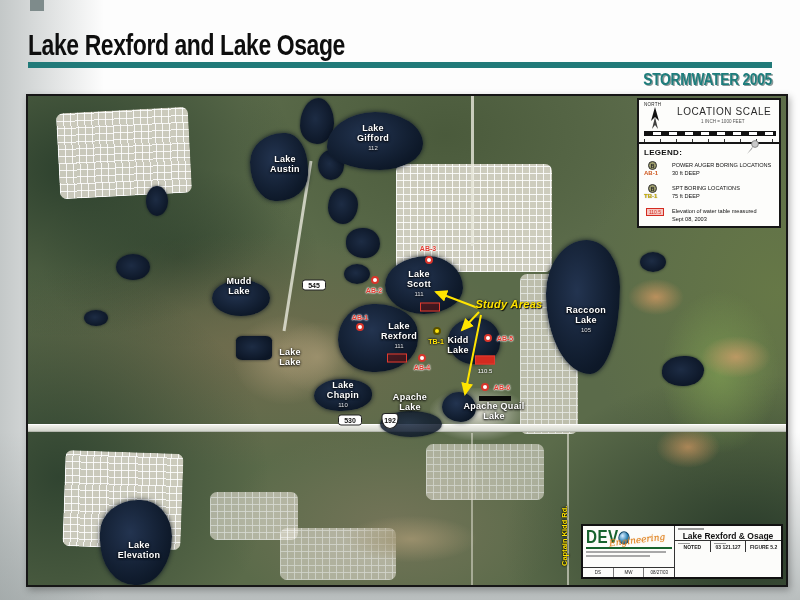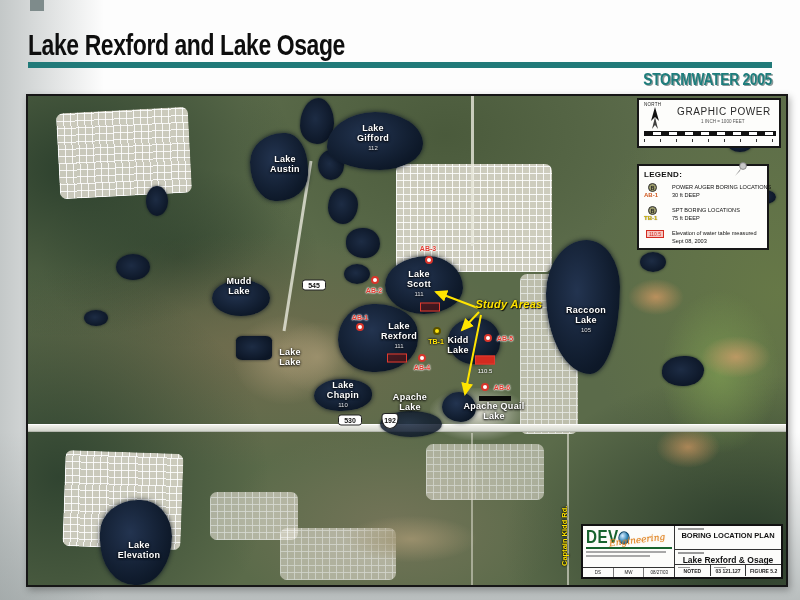--- a/index.html
+++ b/index.html
@@ -87,21 +87,21 @@
   .gsbox{left:609px;top:2px;width:144px;height:50px;background:#fdfdfb;border:2px solid #161616;}
   .gsbox .north{left:5px;top:2px;font-size:4.5px;color:#222;letter-spacing:.3px;}
   .gsbox svg{left:7px;top:7px;}
   .gstitle{left:38px;top:6px;font-size:10px;color:#2a2a2a;letter-spacing:.6px;white-space:nowrap;}
   .gsratio{left:62px;top:19px;font-size:4.6px;color:#555;}
   .gsbar{left:5px;top:31px;width:132px;height:5px;border:1px solid #111;
     background:repeating-linear-gradient(90deg,#111 0 8px,#fff 8px 16px);}
   .gsticks{left:5px;top:39px;width:132px;height:3px;
     background:repeating-linear-gradient(90deg,#333 0 1px,transparent 1px 16px);}
 
-  .lgbox{left:609px;top:68px;width:132px;height:86px;background:#fdfdfb;border:2px solid #161616;}
+  .lgbox{left:609px;top:46px;width:144px;height:86px;background:#fdfdfb;border:2px solid #161616;}
   .lgtitle{left:5px;top:4px;font-size:8px;font-weight:bold;color:#111;letter-spacing:.3px;}
   .lgrow{left:5px;width:134px;height:20px;}
   .lgrow .ic{left:4px;top:0;width:9px;height:9px;border-radius:50%;background:#9a9a6a;border:1px solid #333;
     color:#222;font-size:5px;text-align:center;line-height:8px;font-weight:bold;}
   .lgrow .icid{left:0;top:9px;font-size:6px;font-weight:bold;white-space:nowrap;}
   .lgrow .t1{left:28px;top:1px;font-size:5.6px;color:#111;white-space:nowrap;}
   .lgrow .t2{left:28px;top:9px;font-size:5.6px;color:#111;white-space:nowrap;}
   .redid{color:#cf5a22;}
   .yelid{color:#cfb400;text-shadow:0 0 1px #777;}
   .lgbx{left:2px;top:1px;width:18px;height:8px;border:1px solid #d42b20;background:#f6c7c2;
@@ -284,21 +284,21 @@
     <div class="rshield" style="left:362px;top:325px;">192</div>
 
     <div class="street">Captain Kidd Rd.</div>
 
     <div class="gsbox">
       <div class="north">NORTH</div>
       <svg width="18" height="24" viewBox="0 0 18 24">
         <path d="M9 0 L13 14 L9 10 L5 14 Z" fill="#111"></path>
         <path d="M9 10 L12 22 L9 18 L6 22 Z" fill="#111" opacity=".8"></path>
       </svg>
-      <div class="gstitle">GRAPHIC POWER</div>
+      <div class="gstitle">LOCATION SCALE</div>
       <div class="gsratio">1 INCH = 1000 FEET</div>
       <div class="gsbar"></div>
       <div class="gsticks"></div>
     </div>
 
     <div class="lgbox">
       <svg class="pin" style="position:absolute;" width="18" height="16" viewBox="0 0 18 16">
         <circle cx="12" cy="4" r="3.4" fill="#c9c9c9" stroke="#777" stroke-width=".8"></circle>
         <path d="M10 6 L4 14 L9 9 Z" fill="#999"></path>
       </svg>
@@ -329,24 +329,20 @@
         <span class="greenbar"></span>
         <span class="addr"></span>
         <span class="addr short"></span>
         <div class="tb-minirow">
           <div>DS</div>
           <div>MW</div>
           <div>08/27/03</div>
         </div>
       </div>
       <div class="tb-right">
-        <div class="tb-cell figname">
-          <span class="lblbar"></span>
-          <span>BORING LOCATION PLAN</span>
-        </div>
         <div class="tb-cell projname">
           <span class="lblbar"></span>
           <span>Lake Rexford &amp; Osage</span>
         </div>
         <div class="tb-botrow">
           <div><span class="lblbar"></span><span>NOTED</span></div>
           <div><span class="lblbar"></span><span>03 121.127</span></div>
           <div><span>FIGURE 5.2</span></div>
         </div>
       </div>

